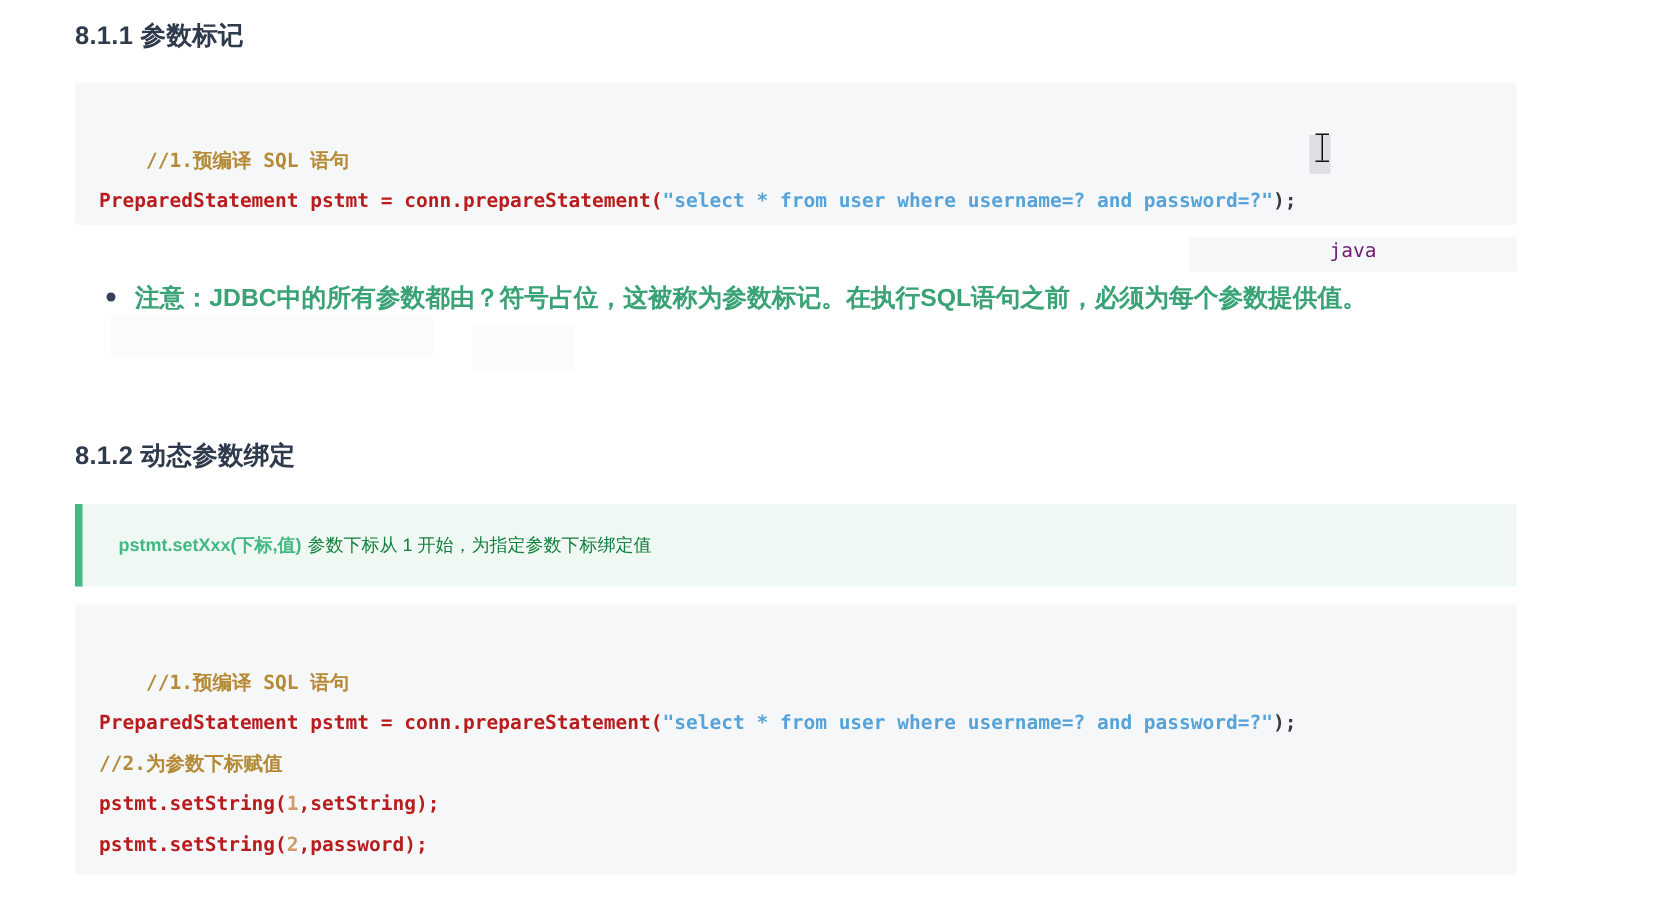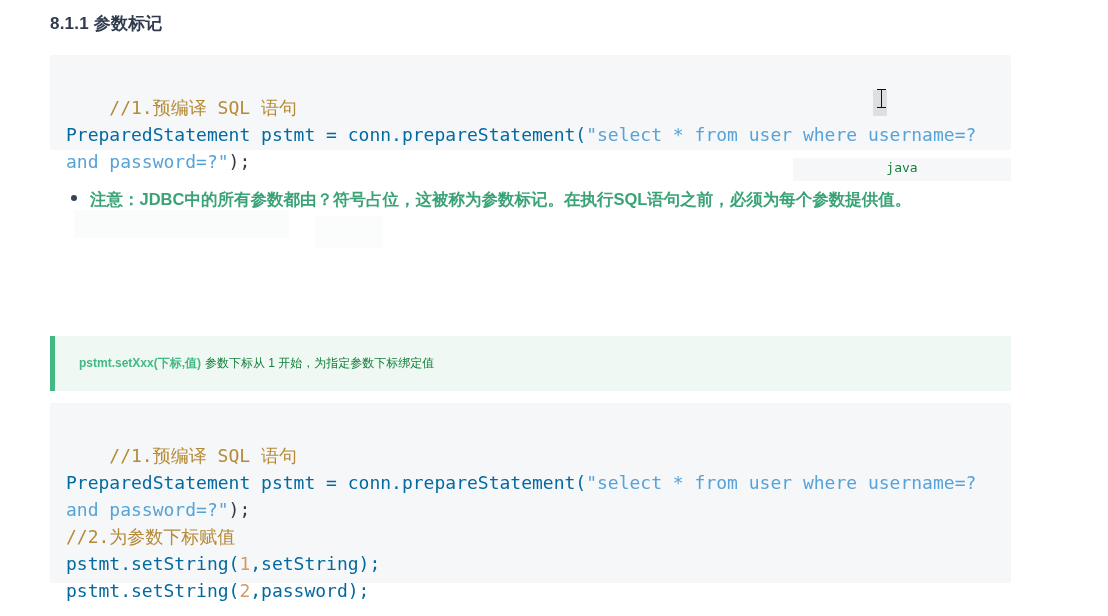--- a/index.html
+++ b/index.html
@@ -36,31 +36,32 @@
   
   .code-block {
     position: absolute;
     left: 50px;
     width: 961px;
     background: #f6f7f9;
     border-radius: 2px;
     padding: 12px 16px 12px 16px;
     box-sizing: border-box;
     font-family: "DejaVu Sans Mono", "Liberation Mono", monospace;
-    font-size: 18px;
+    font-size: 13px;
     line-height: 27px;
     color: #3f3f3f;
     white-space: pre-wrap;
     word-break: break-word;
+    font-weight: bold;
   }
   #code-block-1 { top: 55px; height: 95px; }
   #code-block-2 { top: 403px; height: 180px; }
 
   .tok-comment { color: #b58a36; }
-  .tok-plain    { color: #0369a1; }
+  .tok-plain    { color: #b91c1c; }
   .tok-string   { color: #56a3d9; }
   .tok-number   { color: #d19a66; }
   .tok-punct    { color: #383a42; }
 
   
   .bullet-note {
     position: absolute;
     left: 66px;
     top: 184px;
     width: 945px;
@@ -127,21 +128,21 @@
     background: #f6f7f8;
   }
   #ghost-lang-label {
     position: absolute;
     left: 793px;
     top: 160px;
     width: 218px;
     text-align: center;
     font-family: "DejaVu Sans Mono", "Liberation Mono", monospace;
     font-size: 13px;
-    color: #15803d;
+    color: #701a75;
   }
   #ghost-rect-a {
     left: 74px;
     top: 210px;
     width: 215px;
     height: 28px;
     background: #fafcfb;
   }
   #ghost-rect-b {
     left: 315px;
@@ -225,20 +226,21 @@
   <div id="ghost-lang-label">java</div>
 
   <div class="bullet-note">
     <span class="dot"></span>
     <span class="bn-text">注意：JDBC中的所有参数都由？符号占位，这被称为参数标记。在执行SQL语句之前，必须为每个参数提供值。</span>
   </div>
 
   <div class="ghost" id="ghost-rect-a"></div>
   <div class="ghost" id="ghost-rect-b"></div>
 
+  <div class="heading" id="heading-812">8.1.2 动态参数绑定</div>
 
   <div class="callout">
     <span class="co-code">pstmt.setXxx(下标,值)</span>
     <span class="co-rest">参数下标从 1 开始，为指定参数下标绑定值</span>
   </div>
 
   <div class="code-block" id="code-block-2">
     <span class="tok-comment">//1.预编译 SQL 语句
 </span><span class="tok-plain">PreparedStatement pstmt = conn.prepareStatement(</span><span class="tok-string">"select * from user where username=? and password=?"</span><span class="tok-punct">);
 </span><span class="tok-comment">//2.为参数下标赋值

